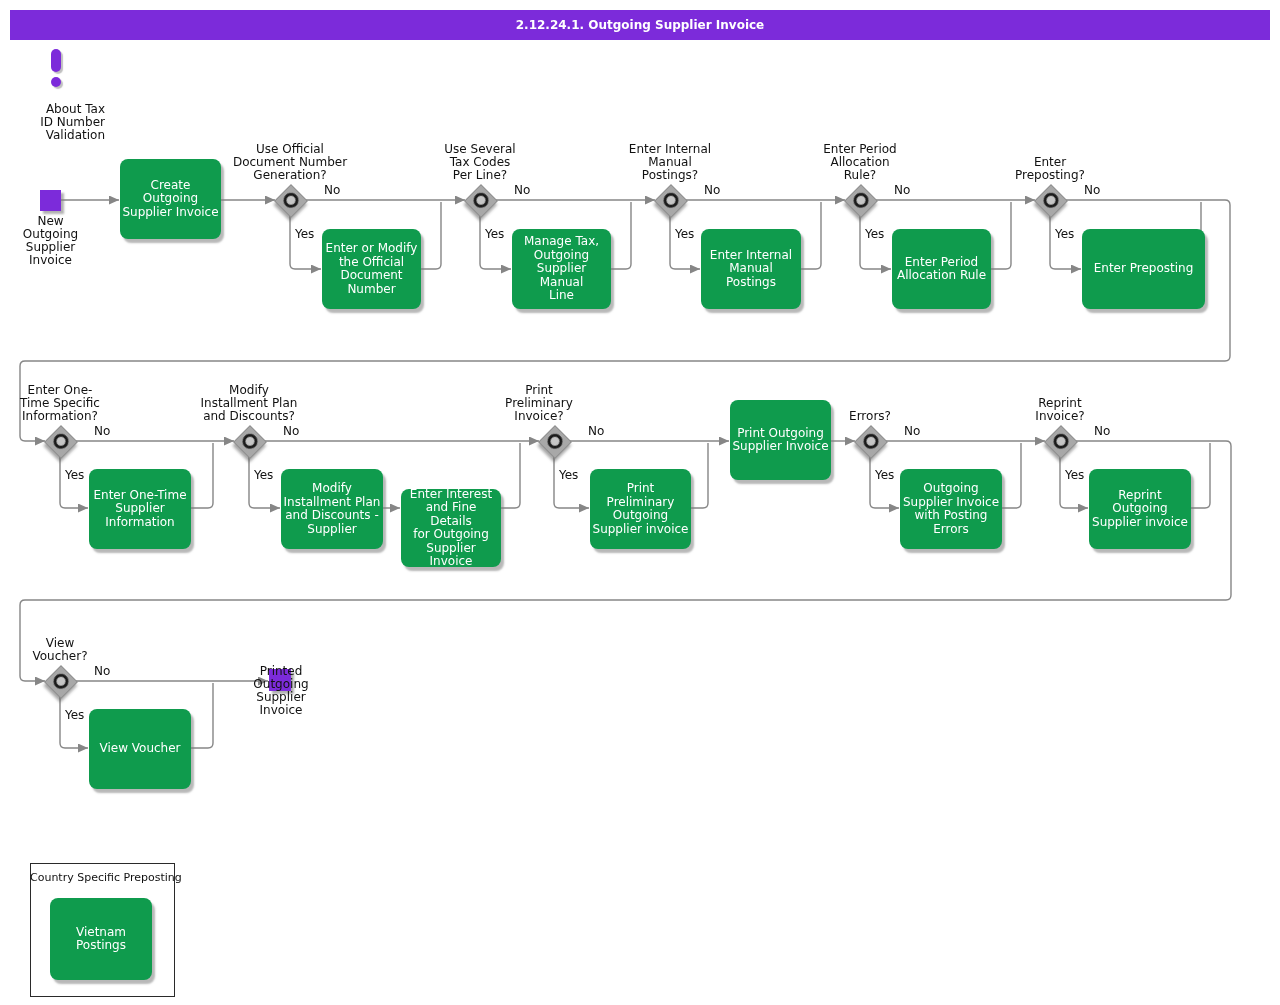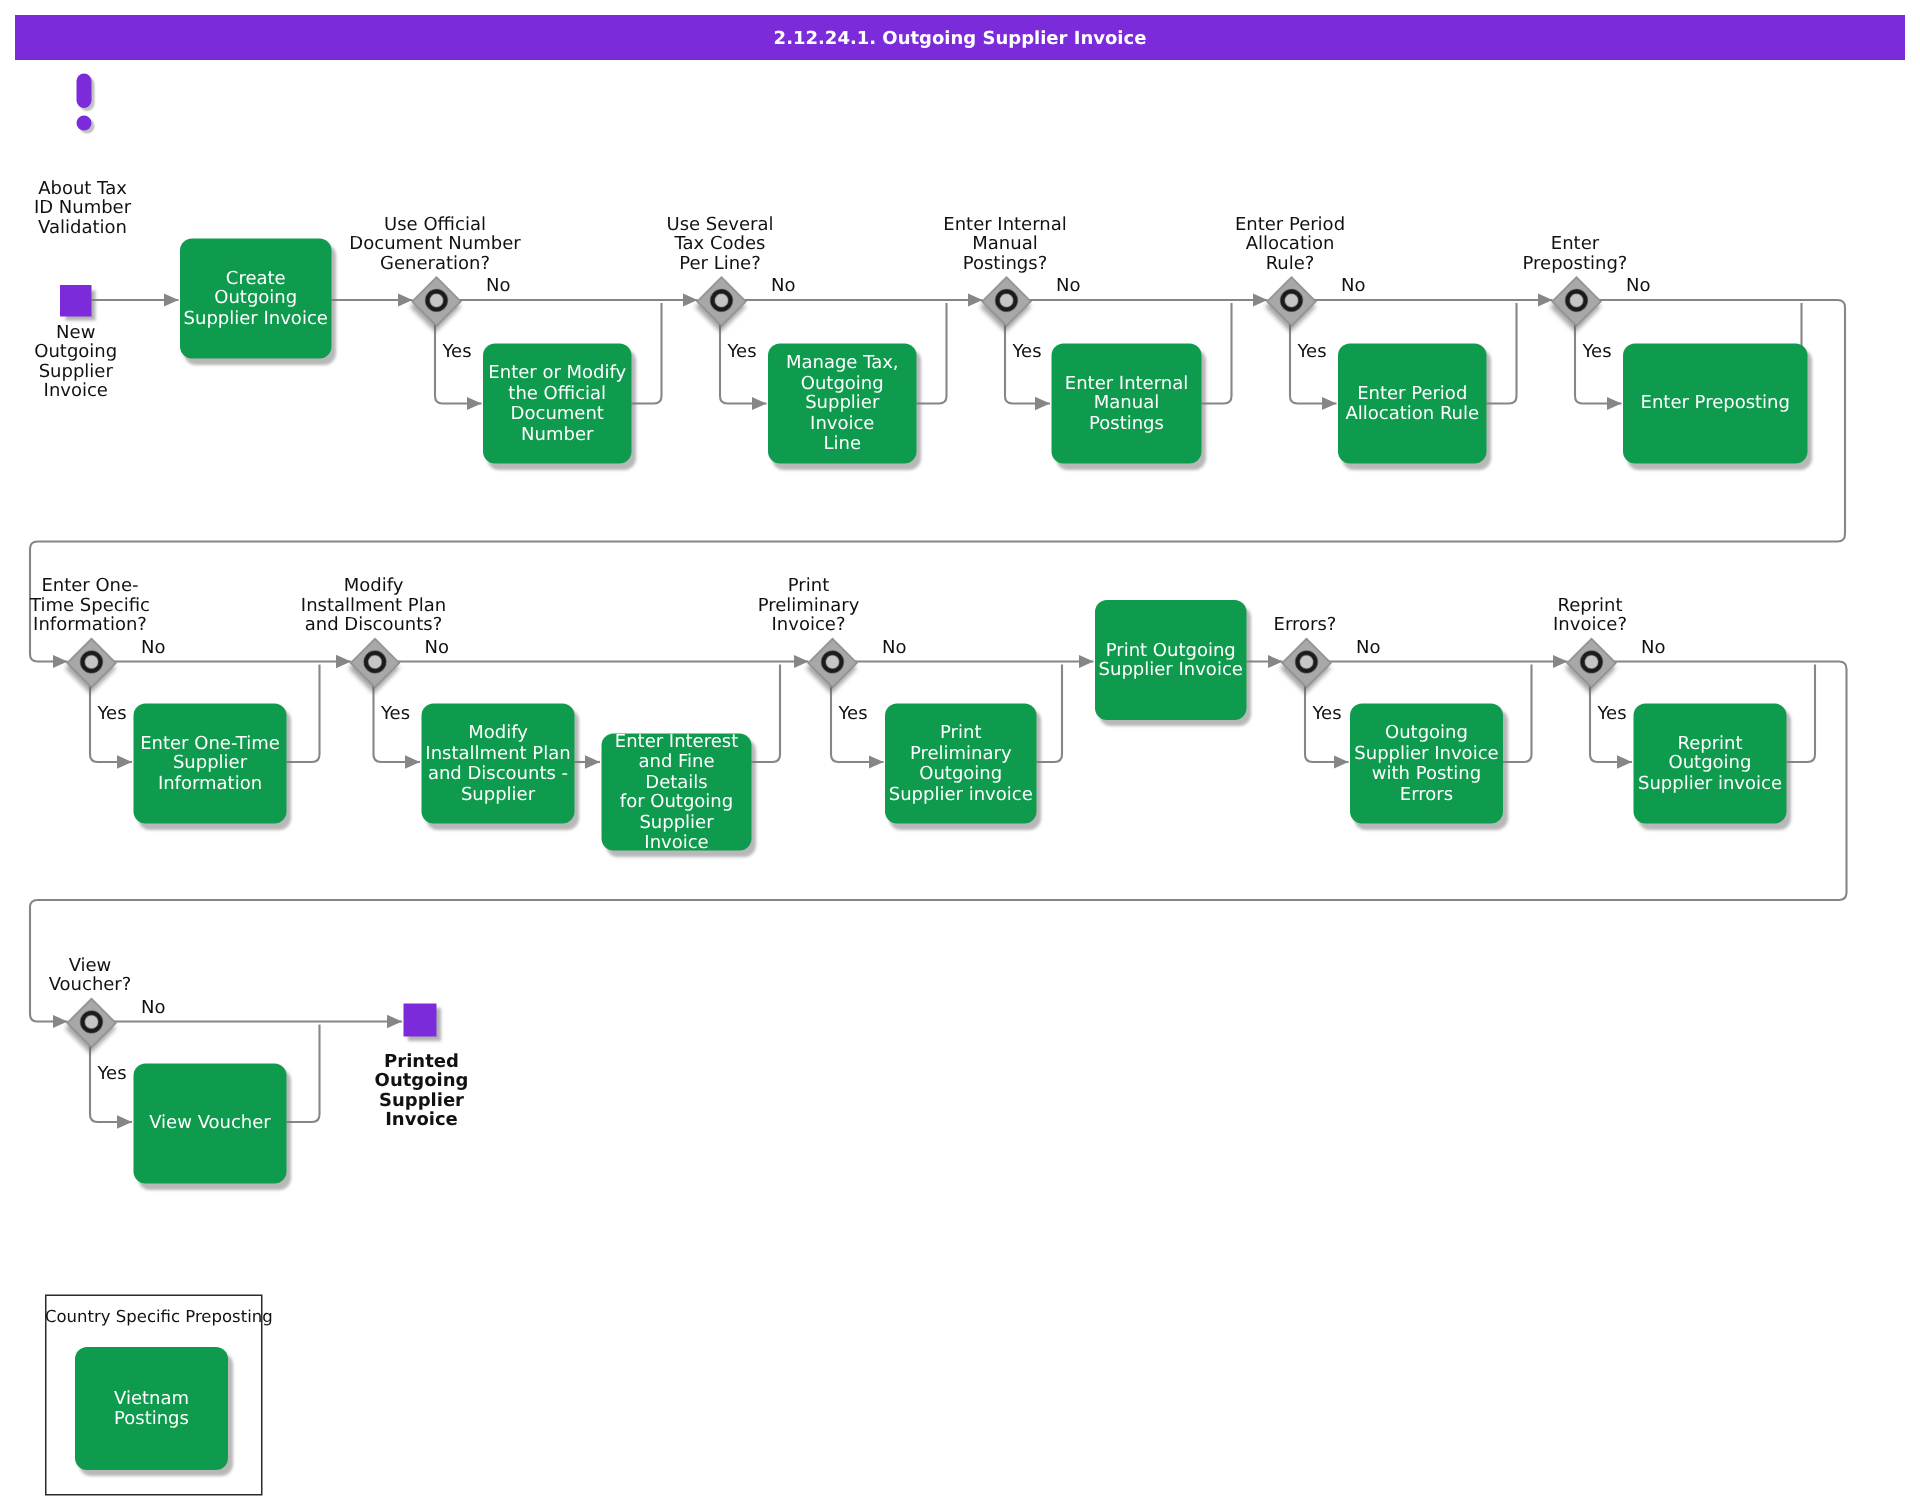--- a/index.html
+++ b/index.html
@@ -84,31 +84,31 @@
     <path class="flow" d="M 1191 508 H 1205 Q 1210 508 1210 503 V 443"></path>
     <path class="flow" d="M 1075 441 H 1226 Q 1231 441 1231 446 V 595 Q 1231 600 1226 600 H 25 Q 20 600 20 605 V 676 Q 20 681 25 681 H 45" marker-end="url(#arrow)"></path>
 
     <path class="flow" d="M 60 696 V 743 Q 60 748 65 748 H 88" marker-end="url(#arrow)"></path>
     <path class="flow" d="M 191 748 H 208 Q 213 748 213 743 V 683"></path>
     <path class="flow" d="M 74 681 H 268" marker-end="url(#arrow)"></path>
   </svg>
 
   <div class="excl-bar"></div>
   <div class="excl-dot"></div>
-  <div class="node-label" style="left:5px;top:119px;width:100px;">About Tax
+  <div class="node-label" style="left:5px;top:103px;width:100px;text-align:right;">About Tax
 ID Number
 Validation</div>
 
   <div class="event" style="left:40px;top:190px;width:21px;height:21px;"></div>
   <div class="node-label" style="left:0px;top:215px;width:101px;">New
 Outgoing
 Supplier
 Invoice</div>
   <div class="event" style="left:269px;top:669px;width:22px;height:22px;"></div>
-  <div class="node-label" style="left:231px;top:701px;width:100px;font-weight:bold;">Printed
+  <div class="node-label" style="left:231px;top:665px;width:100px;">Printed
 Outgoing
 Supplier
 Invoice</div>
 
   <div class="decision" style="left:279px;top:189px;">
       <div class="dcirc"></div>
     </div>
   <div class="q-label" style="left:215px;top:143px;width:150px;">Use Official
 Document Number
 Generation?</div>
@@ -201,21 +201,21 @@
   <div class="edge-label" style="left:65px;top:709px;">Yes</div>
 
   <div class="activity" style="left:120px;top:159px;width:101px;height:80px;">Create Outgoing
 Supplier Invoice</div>
   <div class="activity" style="left:322px;top:229px;width:99px;height:80px;">Enter or Modify
 the Official
 Document
 Number</div>
   <div class="activity" style="left:512px;top:229px;width:99px;height:80px;">Manage Tax,
 Outgoing
-Supplier Invoice
+Supplier Manual
 Line</div>
   <div class="activity" style="left:701px;top:229px;width:100px;height:80px;">Enter Internal
 Manual Postings</div>
   <div class="activity" style="left:892px;top:229px;width:99px;height:80px;">Enter Period
 Allocation Rule</div>
   <div class="activity" style="left:1082px;top:229px;width:123px;height:80px;">Enter Preposting</div>
   <div class="activity" style="left:89px;top:469px;width:102px;height:80px;">Enter One-Time
 Supplier
 Information</div>
   <div class="activity" style="left:281px;top:469px;width:102px;height:80px;">Modify

